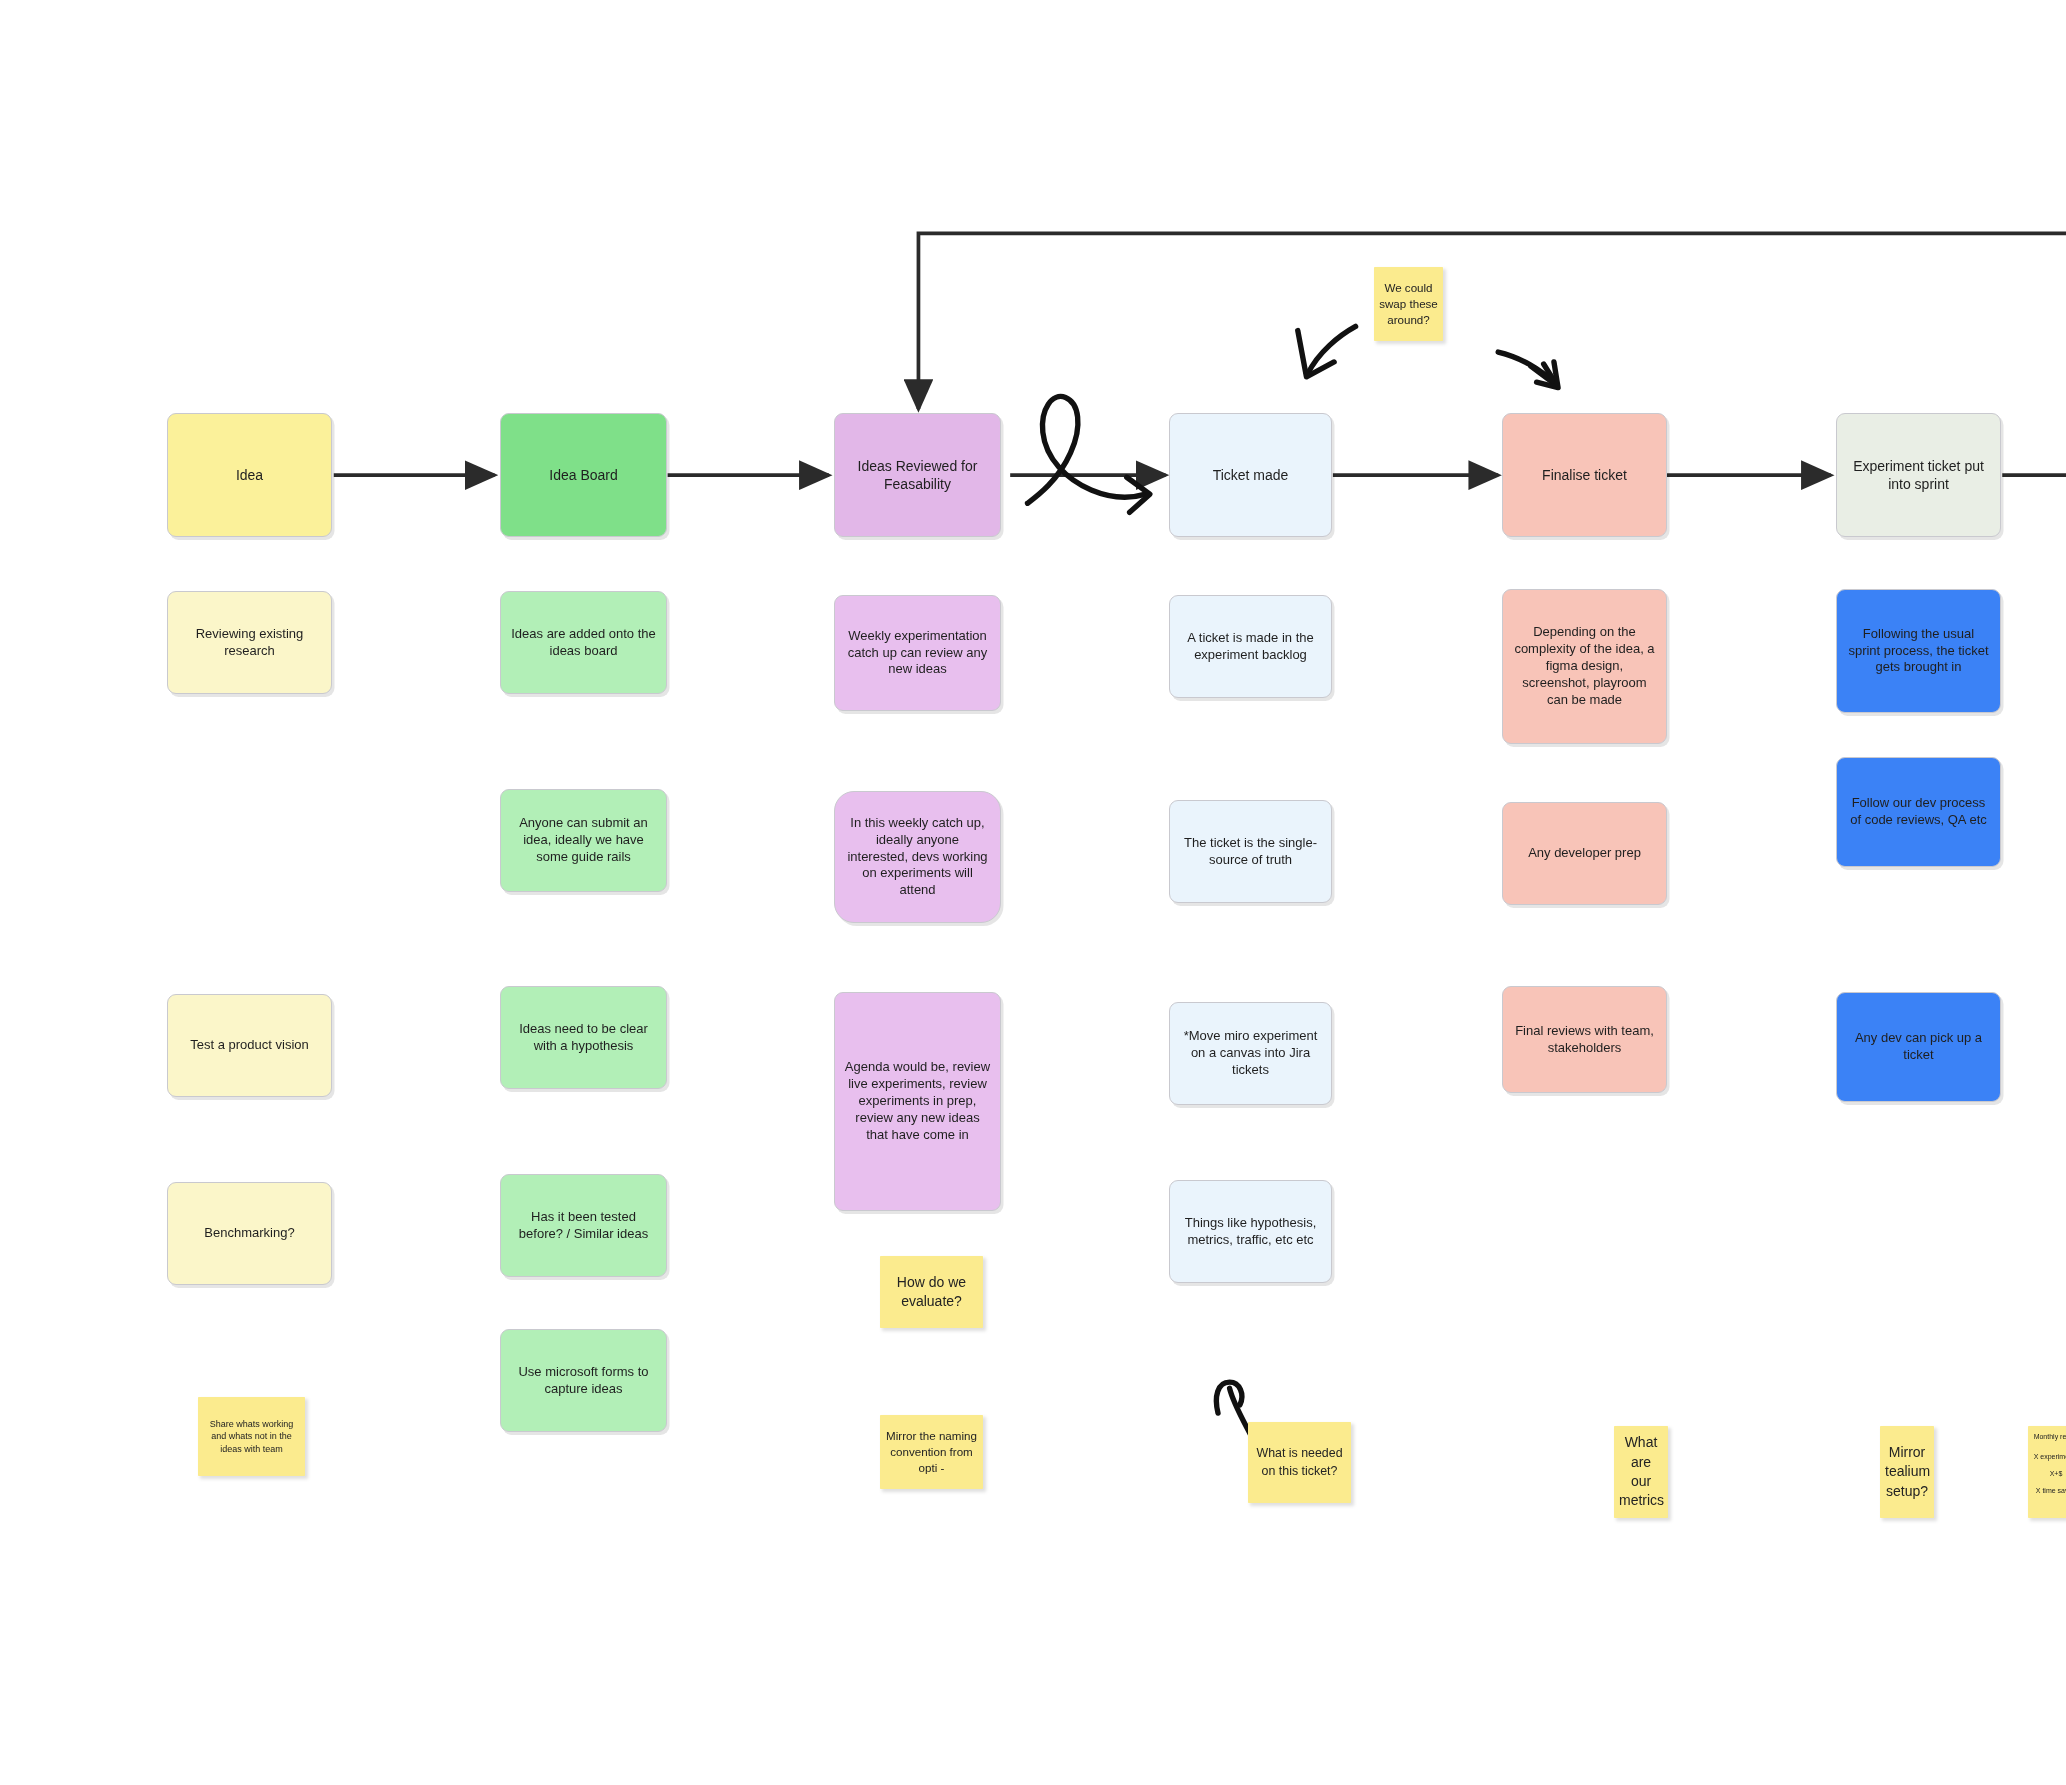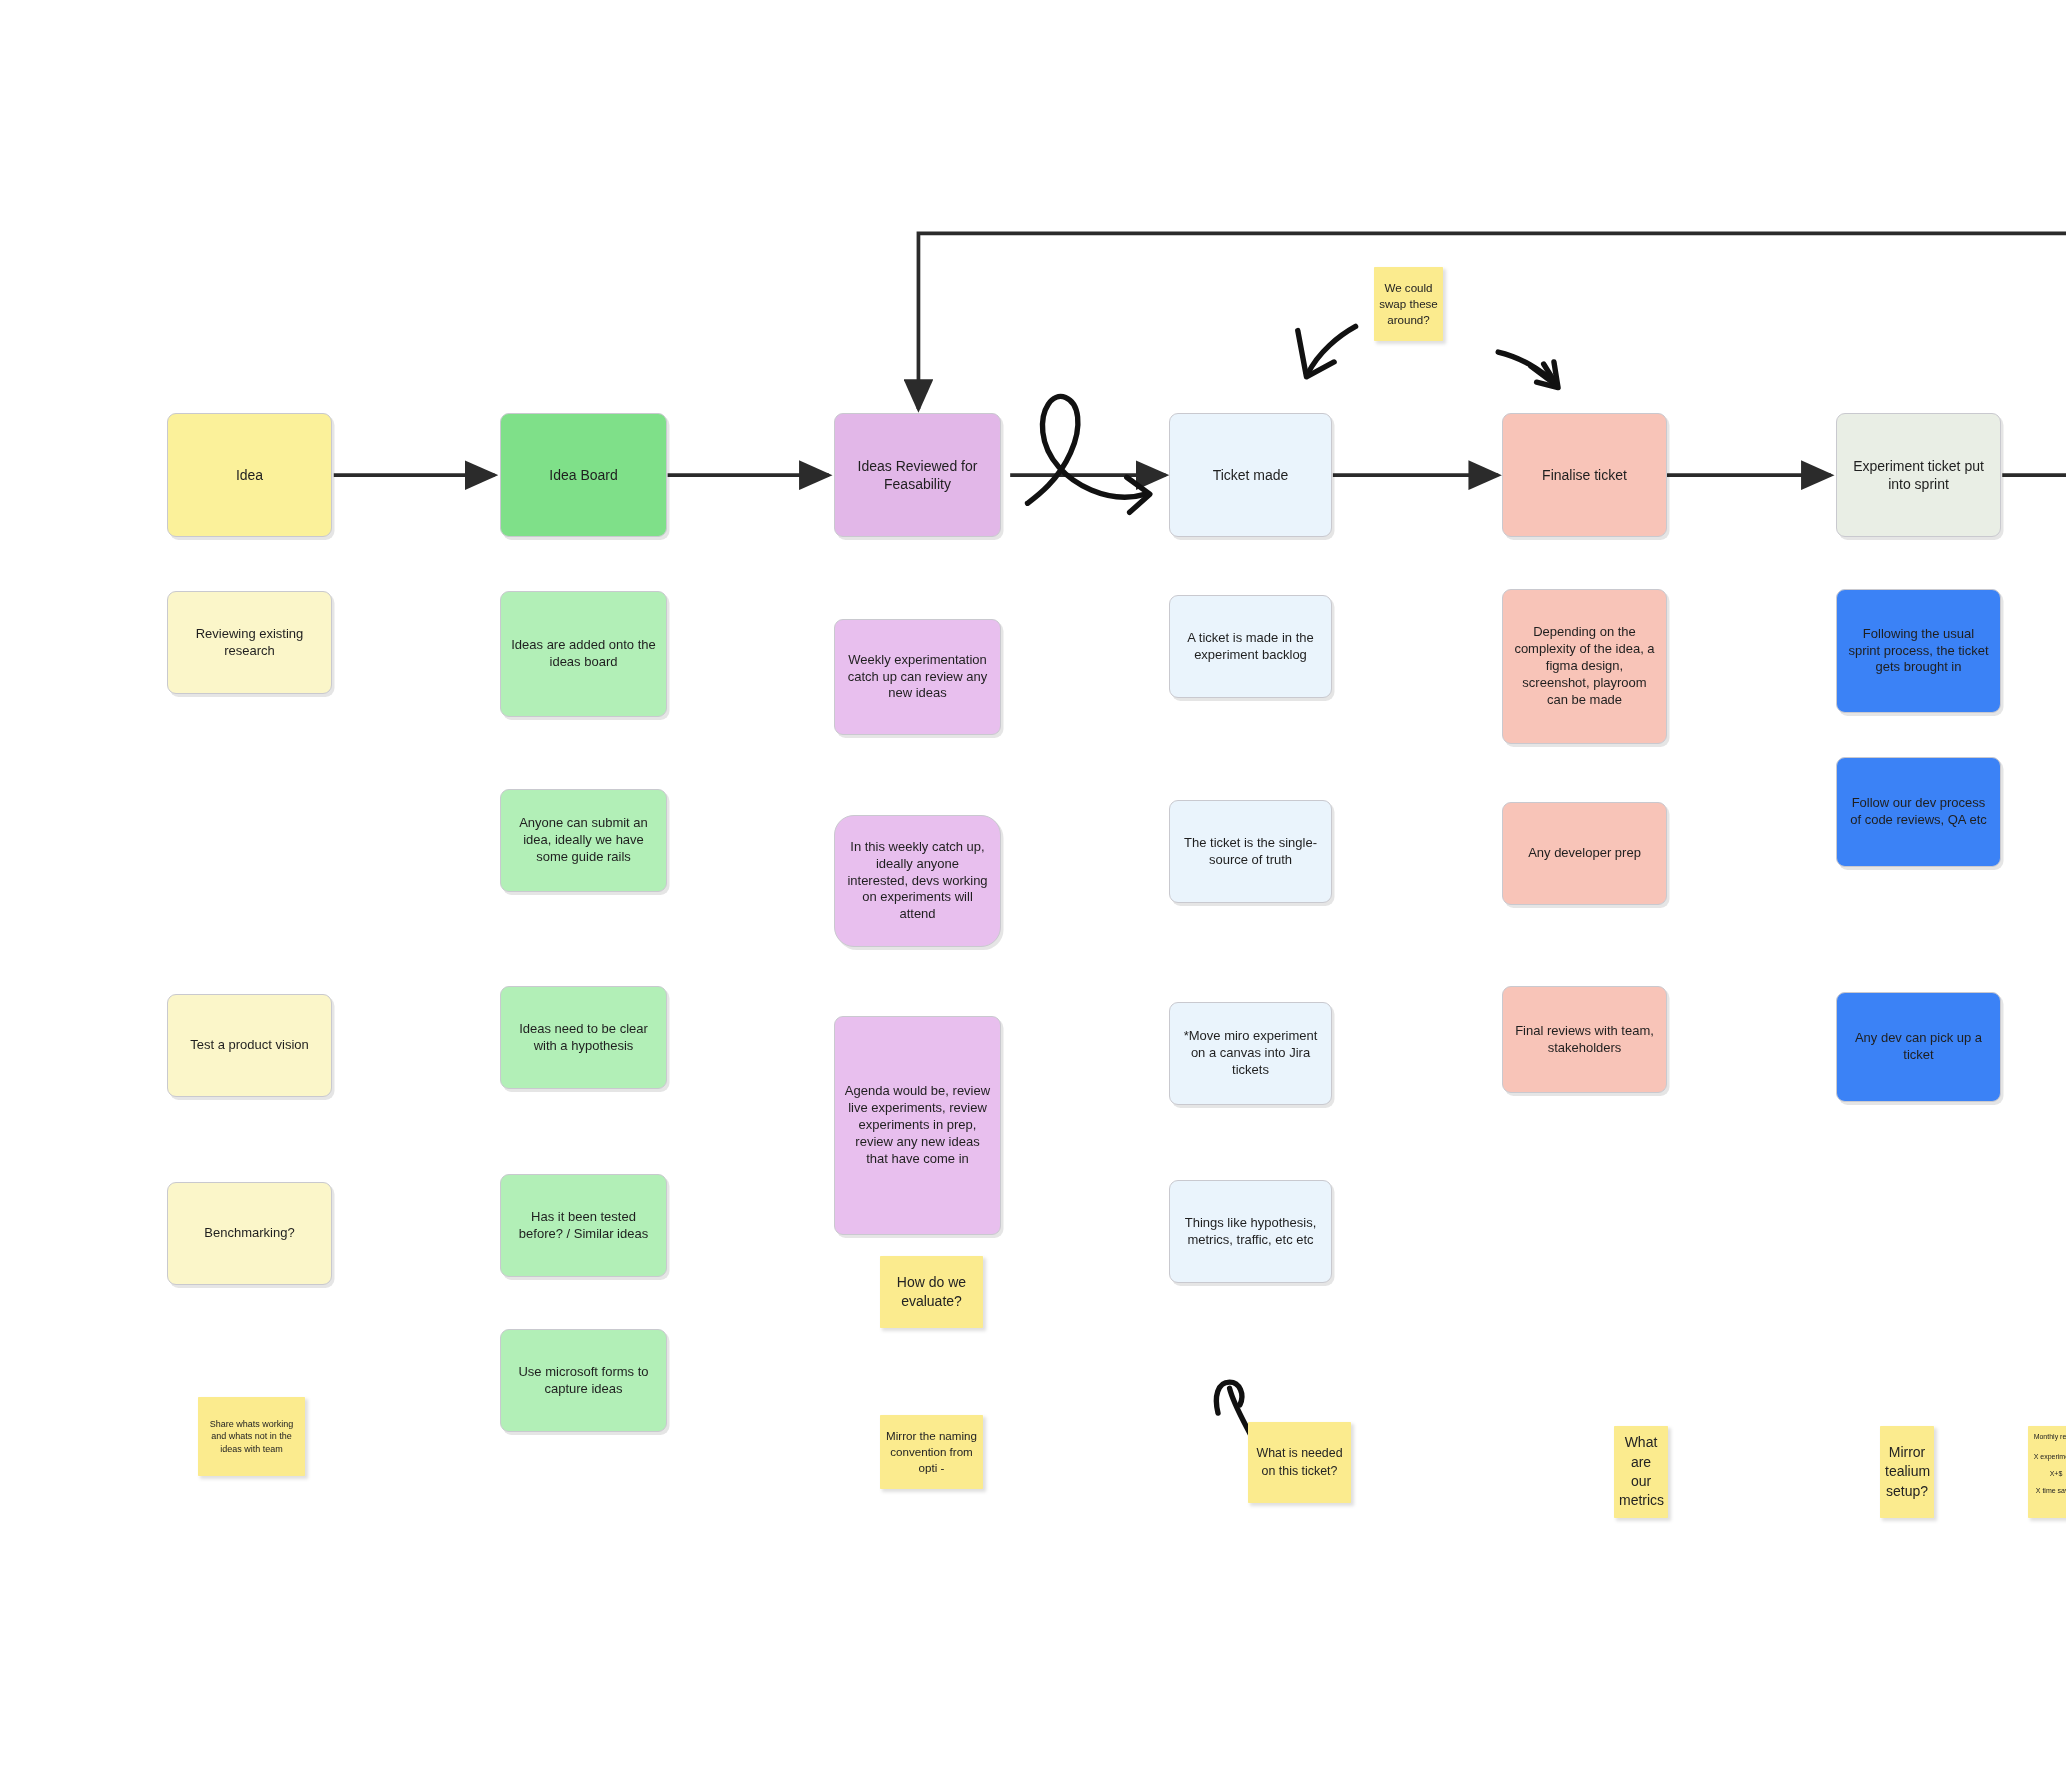--- a/index.html
+++ b/index.html
@@ -35,21 +35,21 @@
   
   .head{font-size:14px;}
   .sub{font-size:13px;}
 
   
   .c-yellow-head   {background:#fbf19a;}
   .c-yellow-sub    {background:#fbf6c9;}
   .c-green-head    {background:#7fe089;}
   .c-green-sub     {background:#b2efb7;}
   .c-purple-head   {background:#e2b7e8;}
-  .c-purple-sub    {background:#e8bfee;margin-top:24px;}
+  .c-purple-sub    {background:#e8bfee;}
   .c-blue-head     {background:#eaf4fc;}
   .c-blue-sub      {background:#eaf4fc;}
   .c-red-head      {background:#f8c4b8;}
   .c-red-sub       {background:#f8c4b8;}
   .c-sage-head     {background:#e9eee5;}
   .c-sage-sub      {background:#3b82f6;}
 
   
   .sticky{
     position:absolute;
@@ -157,21 +157,21 @@
     <span class="txt">Benchmarking?</span>
   </div>
   <div class="sticky" style="left:198px;top:1397px;width:107px;height:79px;font-size:9px;">
     <span class="txt">Share whats working and whats not in the ideas with team</span>
   </div>
 
   <div class="node head c-green-head" style="left:500px;top:413px;width:167px;height:124px;">
     <span class="txt">Idea Board</span>
   </div>
 
-  <div class="node sub c-green-sub" style="left:500px;top:591px;width:167px;height:126px;">
+  <div class="node sub c-green-sub" style="left:500px;top:591px;width:167px;height:103px;">
     <span class="txt">Ideas are added onto the ideas board</span>
   </div>
   <div class="node sub c-green-sub" style="left:500px;top:789px;width:167px;height:103px;">
     <span class="txt">Anyone can submit an idea, ideally we have some guide rails</span>
   </div>
   <div class="node sub c-green-sub" style="left:500px;top:986px;width:167px;height:103px;">
     <span class="txt">Ideas need to be clear with a hypothesis</span>
   </div>
   <div class="node sub c-green-sub" style="left:500px;top:1174px;width:167px;height:103px;">
     <span class="txt">Has it been tested before? / Similar ideas</span>

